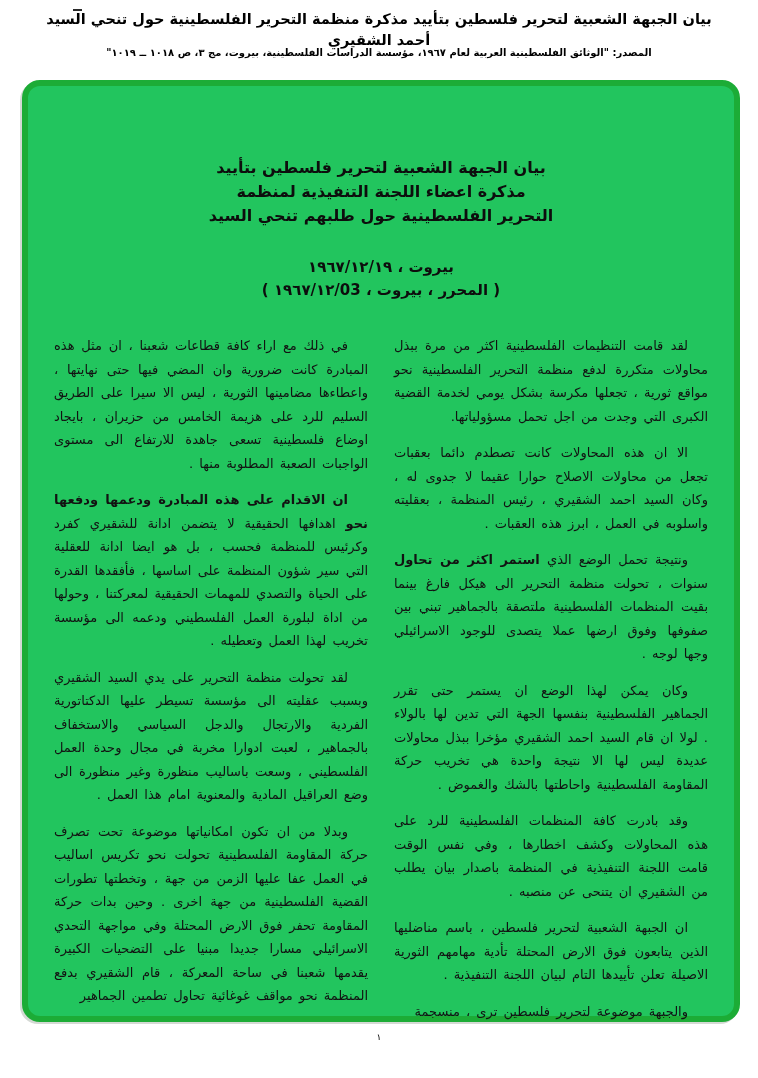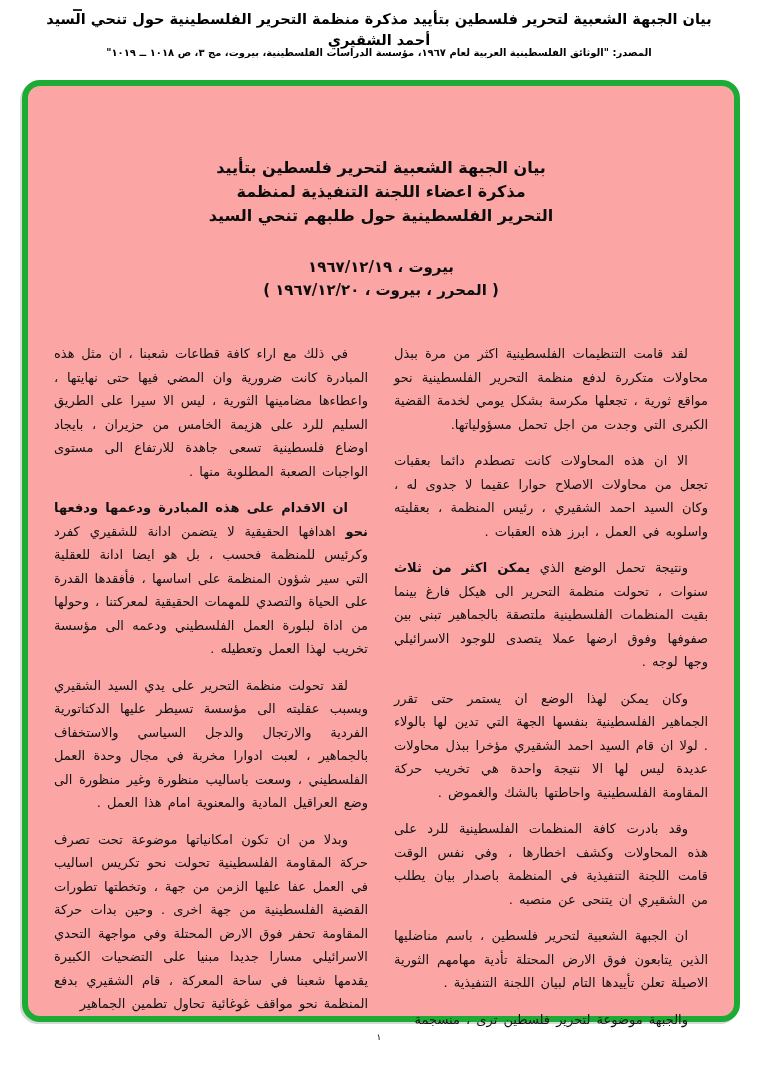--- a/index.html
+++ b/index.html
@@ -18,42 +18,42 @@
     text-align:center;font-weight:bold;font-size:14.5px;line-height:21px;color:#000;
   }
   .hdr-source{
     position:absolute;top:46px;left:60px;right:60px;
     text-align:center;font-weight:bold;font-size:10px;line-height:14px;color:#000;
   }
 
   
   .scan-box{
     position:absolute;left:22px;top:80px;width:706px;height:930px;
-    border:6px solid #1cac36;border-radius:18px;background:#fca5a5;
+    border:6px solid #1cac36;border-radius:18px;background:#22c55e;
     box-shadow:-2px 2px 0 rgba(160,170,160,.45);
     box-sizing:content-box;
   }
   .scan-inner{position:absolute;inset:0;padding:70px 26px 0 26px;}
 
   .doc-title{
     text-align:center;font-weight:bold;font-size:16px;line-height:24px;color:#0d0d0d;
     letter-spacing:.2px;
   }
   .doc-dates{
     margin-top:28px;text-align:center;font-weight:bold;font-size:15px;line-height:23px;color:#0d0d0d;
   }
 
   .columns{
     display:flex;gap:26px;margin-top:32px;align-items:flex-start;
   }
   .col{
     flex:1;min-width:0;font-size:13px;line-height:23.5px;
     text-align:justify;text-align-last:right;color:#121212;
   }
-  .para{margin:8px 0 13px 0;text-indent:20px;word-spacing:2px;}
+  .para{margin:0 0 13px 0;text-indent:20px;word-spacing:2px;}
   .para:last-child{margin-bottom:0;}
   .b{font-weight:bold;}
 
   .page-num{
     position:absolute;left:0;right:0;top:1032px;text-align:center;
     font-size:9px;color:#000;
   }
 </style>
 </head>
 <body>
@@ -69,28 +69,28 @@
     <div class="scan-inner">
 
       <div class="doc-title">
         <div>بيان الجبهة الشعبية لتحرير فلسطين بتأييد</div>
         <div>مذكرة اعضاء اللجنة التنفيذية لمنظمة</div>
         <div>التحرير الفلسطينية حول طلبهم تنحي السيد</div>
       </div>
 
       <div class="doc-dates">
         <div>بيروت ، ١٩٦٧/١٢/١٩</div>
-        <div>( المحرر ، بيروت ، ١٩٦٧/١٢/٢٠ )</div>
+        <div>( المحرر ، بيروت ، ١٩٦٧/١٢/03 )</div>
       </div>
 
       <div class="columns">
         <div class="col">
             <p class="para"><span>لقد قامت التنظيمات الفلسطينية اكثر من مرة ببذل محاولات متكررة لدفع منظمة التحرير الفلسطينية نحو مواقع ثورية ، تجعلها مكرسة بشكل يومي لخدمة القضية الكبرى التي وجدت من اجل تحمل مسؤولياتها.</span></p>
             <p class="para"><span>الا ان هذه المحاولات كانت تصطدم دائما بعقبات تجعل من محاولات الاصلاح حوارا عقيما لا جدوى له ، وكان السيد احمد الشقيري ، رئيس المنظمة ، بعقليته واسلوبه في العمل ، ابرز هذه العقبات .</span></p>
-            <p class="para"><span>ونتيجة تحمل الوضع الذي </span><span class="b">يمكن اكثر من ثلاث</span><span> سنوات ، تحولت منظمة التحرير الى هيكل فارغ بينما بقيت المنظمات الفلسطينية ملتصقة بالجماهير تبني بين صفوفها وفوق ارضها عملا يتصدى للوجود الاسرائيلي وجها لوجه .</span></p>
+            <p class="para"><span>ونتيجة تحمل الوضع الذي </span><span class="b">استمر اكثر من تحاول</span><span> سنوات ، تحولت منظمة التحرير الى هيكل فارغ بينما بقيت المنظمات الفلسطينية ملتصقة بالجماهير تبني بين صفوفها وفوق ارضها عملا يتصدى للوجود الاسرائيلي وجها لوجه .</span></p>
             <p class="para"><span>وكان يمكن لهذا الوضع ان يستمر حتى تقرر الجماهير الفلسطينية بنفسها الجهة التي تدين لها بالولاء . لولا ان قام السيد احمد الشقيري مؤخرا ببذل محاولات عديدة ليس لها الا نتيجة واحدة هي تخريب حركة المقاومة الفلسطينية واحاطتها بالشك والغموض .</span></p>
             <p class="para"><span>وقد بادرت كافة المنظمات الفلسطينية للرد على هذه المحاولات وكشف اخطارها ، وفي نفس الوقت قامت اللجنة التنفيذية في المنظمة باصدار بيان يطلب من الشقيري ان يتنحى عن منصبه .</span></p>
             <p class="para"><span>ان الجبهة الشعبية لتحرير فلسطين ، باسم مناضليها الذين يتابعون فوق الارض المحتلة تأدية مهامهم الثورية الاصيلة تعلن تأييدها التام لبيان اللجنة التنفيذية .</span></p>
             <p class="para"><span>والجبهة موضوعة لتحرير فلسطين ترى ، منسجمة</span></p>
           </div>
         <div class="col">
             <p class="para"><span>في ذلك مع اراء كافة قطاعات شعبنا ، ان مثل هذه المبادرة كانت ضرورية وان المضي فيها حتى نهايتها ، واعطاءها مضامينها الثورية ، ليس الا سيرا على الطريق السليم للرد على هزيمة الخامس من حزيران ، بايجاد اوضاع فلسطينية تسعى جاهدة للارتفاع الى مستوى الواجبات الصعبة المطلوبة منها .</span></p>
             <p class="para"><span class="b">ان الاقدام على هذه المبادرة ودعمها ودفعها نحو</span><span> اهدافها الحقيقية لا يتضمن ادانة للشقيري كفرد وكرئيس للمنظمة فحسب ، بل هو ايضا ادانة للعقلية التي سير شؤون المنظمة على اساسها ، فأفقدها القدرة على الحياة والتصدي للمهمات الحقيقية لمعركتنا ، وحولها من اداة لبلورة العمل الفلسطيني ودعمه الى مؤسسة تخريب لهذا العمل وتعطيله .</span></p>
             <p class="para"><span>لقد تحولت منظمة التحرير على يدي السيد الشقيري وبسبب عقليته الى مؤسسة تسيطر عليها الدكتاتورية الفردية والارتجال والدجل السياسي والاستخفاف بالجماهير ، لعبت ادوارا مخربة في مجال وحدة العمل الفلسطيني ، وسعت باساليب منظورة وغير منظورة الى وضع العراقيل المادية والمعنوية امام هذا العمل .</span></p>
             <p class="para"><span>وبدلا من ان تكون امكانياتها موضوعة تحت تصرف حركة المقاومة الفلسطينية تحولت نحو تكريس اساليب في العمل عفا عليها الزمن من جهة ، وتخطتها تطورات القضية الفلسطينية من جهة اخرى . وحين بدات حركة المقاومة تحفر فوق الارض المحتلة وفي مواجهة التحدي الاسرائيلي مسارا جديدا مبنيا على التضحيات الكبيرة يقدمها شعبنا في ساحة المعركة ، قام الشقيري بدفع المنظمة نحو مواقف غوغائية تحاول تطمين الجماهير</span></p>

